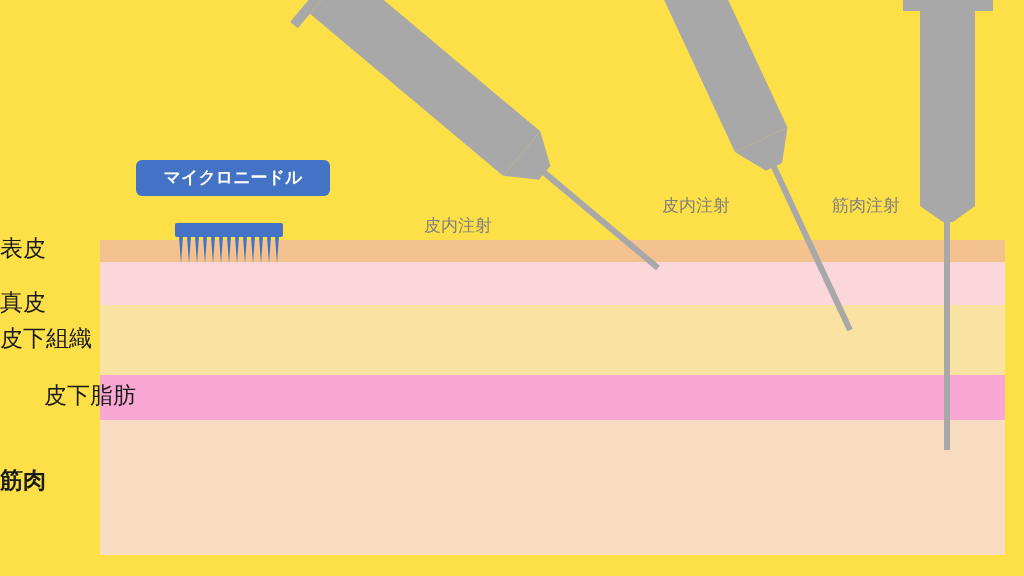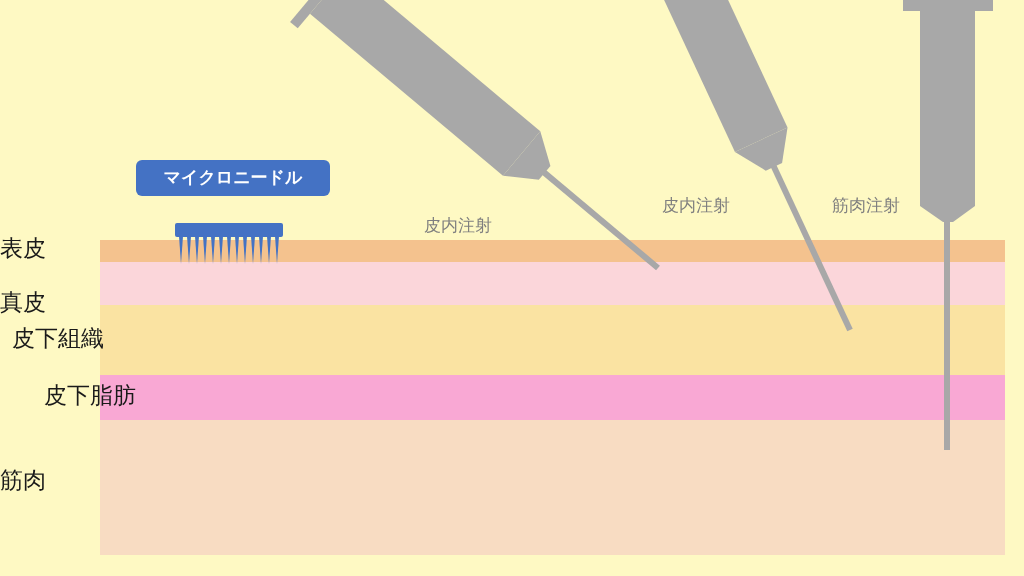--- a/index.html
+++ b/index.html
@@ -5,21 +5,21 @@
   html, body {
     margin: 0;
     padding: 0;
     background: #ffffff;
     font-family: "Liberation Sans", "DejaVu Sans", sans-serif;
   }
   #stage {
     position: relative;
     width: 1024px;
     height: 576px;
-    background: #fef9c3;
+    background: #fde047;
     overflow: hidden;
   }
   #diagram-svg {
     position: absolute;
     left: 0;
     top: 0;
   }
   .layer-label {
     position: absolute;
     left: 0;
@@ -50,23 +50,23 @@
     color: #ffffff;
     font-size: 17px;
     font-weight: bold;
     text-align: center;
     line-height: 36px;
     white-space: nowrap;
   }
   
   #lbl-epidermis          { top: 238px; }
   #lbl-dermis             { top: 276px; margin-top: 16px; }
-  #lbl-subcutaneous-tissue{ top: 328px; margin-left: 12px; }
+  #lbl-subcutaneous-tissue{ top: 328px; }
   #lbl-subcutaneous-fat   { top: 385px; padding-left: 44px; }
-  #lbl-muscle             { top: 470px; }
+  #lbl-muscle             { top: 470px; font-weight: bold; }
   
   #lbl-intradermal  { left: 424px; top: 196px; margin-top: 20px; }
   #lbl-subcutaneous { left: 662px; top: 196px; }
   #lbl-intramuscular{ left: 832px; top: 196px; }
 </style>
 </head>
 <body>
 
 <div id="stage">
 

